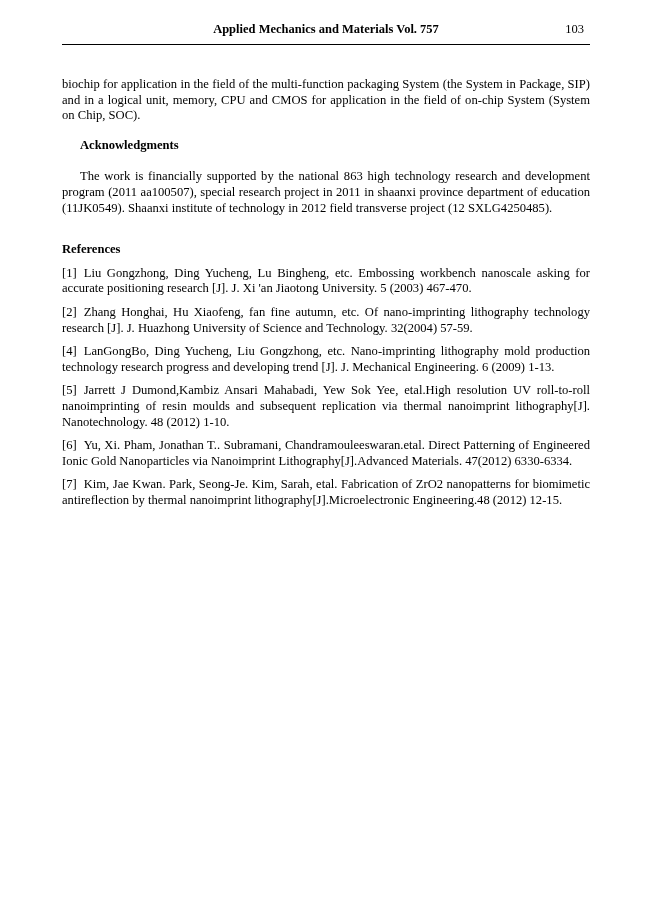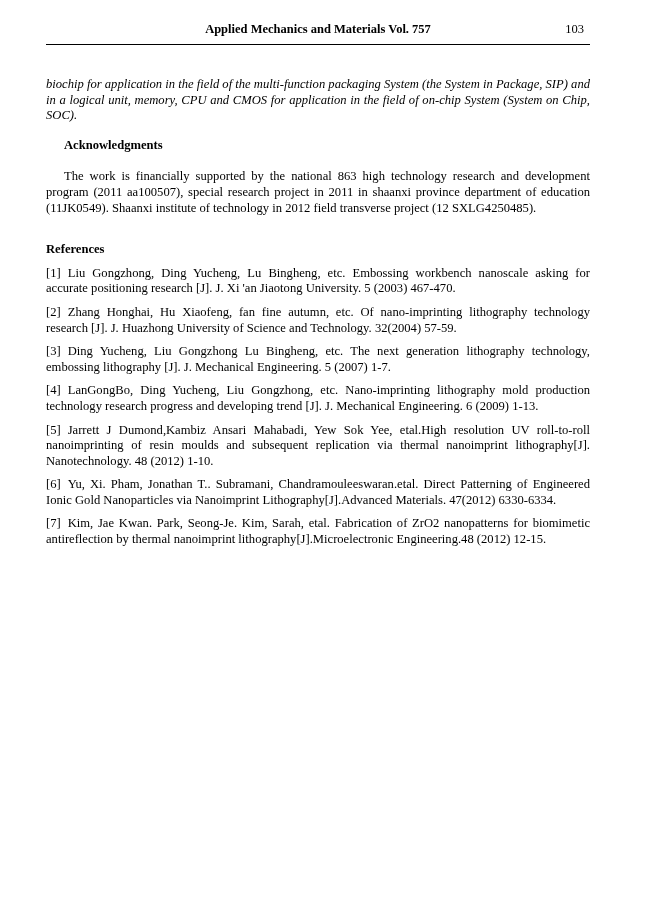--- a/index.html
+++ b/index.html
@@ -11,21 +11,21 @@
     width: 650px;
     height: 920px;
     font-family: "Liberation Serif", serif;
     color: #000000;
     overflow: hidden;
   }
   .page {
     box-sizing: border-box;
     width: 650px;
     height: 920px;
-    padding: 22px 60px 20px 46px;
+    padding: 22px 60px 20px 62px;
   }
   .header {
     position: relative;
     height: 16px;
     margin-bottom: 6px;
   }
   .journal-title {
     position: absolute;
     left: 0;
     right: 0;
@@ -42,21 +42,20 @@
   .header-rule {
     border: none;
     border-top: 1px solid #000000;
     margin: 0 0 0 0;
   }
   .body-paragraph {
     margin: 32px 0 0 0;
     font-size: 12.6px;
     line-height: 15.6px;
     text-align: justify;
-    font-style: italic;
   }
   .ack-heading {
     margin: 14px 0 16px 0;
     font-size: 12.6px;
     line-height: 15.6px;
     font-weight: bold;
     text-indent: 18px;
   }
   .ack-paragraph {
     margin: 1px 0 0 0;
@@ -100,21 +99,20 @@
 
   <p class="ack-paragraph">The work is financially supported by the national 863 high technology research and development program (2011 aa100507), special research project in 2011 in shaanxi province department of education (11JK0549). Shaanxi institute of technology in 2012 field transverse project (12 SXLG4250485).</p>
 
   <p class="refs-heading">References</p>
 
   <div id="references-list">
   <p class="reference"><span class="ref-label">[1]</span><span class="ref-text">Liu Gongzhong, Ding Yucheng, Lu Bingheng, etc. Embossing workbench nanoscale asking for accurate positioning research [J]. J. Xi 'an Jiaotong University. 5 (2003) 467-470.</span></p>
 
   <p class="reference"><span class="ref-label">[2]</span><span class="ref-text">Zhang Honghai, Hu Xiaofeng, fan fine autumn, etc. Of nano-imprinting lithography technology research [J]. J. Huazhong University of Science and Technology. 32(2004) 57-59.</span></p>
 
-  <p class="reference"><span class="ref-label">[3]</span><span class="ref-text">Ding Yucheng, Liu Gongzhong Lu Bingheng, etc. The next generation lithography technology, embossing lithography [J]. J. Mechanical Engineering. 5 (2007) 1-7.</span></p>
 
   <p class="reference"><span class="ref-label">[4]</span><span class="ref-text">LanGongBo, Ding Yucheng, Liu Gongzhong, etc. Nano-imprinting lithography mold production technology research progress and developing trend [J]. J. Mechanical Engineering. 6 (2009) 1-13.</span></p>
 
   <p class="reference"><span class="ref-label">[5]</span><span class="ref-text">Jarrett J Dumond,Kambiz Ansari Mahabadi, Yew Sok Yee, etal.High resolution UV roll-to-roll nanoimprinting of resin moulds and subsequent replication via thermal nanoimprint lithography[J]. Nanotechnology. 48 (2012) 1-10.</span></p>
 
   <p class="reference"><span class="ref-label">[6]</span><span class="ref-text">Yu, Xi. Pham, Jonathan T.. Subramani, Chandramouleeswaran.etal. Direct Patterning of Engineered Ionic Gold Nanoparticles via Nanoimprint Lithography[J].Advanced Materials. 47(2012) 6330-6334.</span></p>
 
   <p class="reference"><span class="ref-label">[7]</span><span class="ref-text">Kim, Jae Kwan. Park, Seong-Je. Kim, Sarah, etal. Fabrication of ZrO2 nanopatterns for biomimetic antireflection by thermal nanoimprint lithography[J].Microelectronic Engineering.48 (2012) 12-15.</span></p>
 </div>
 

